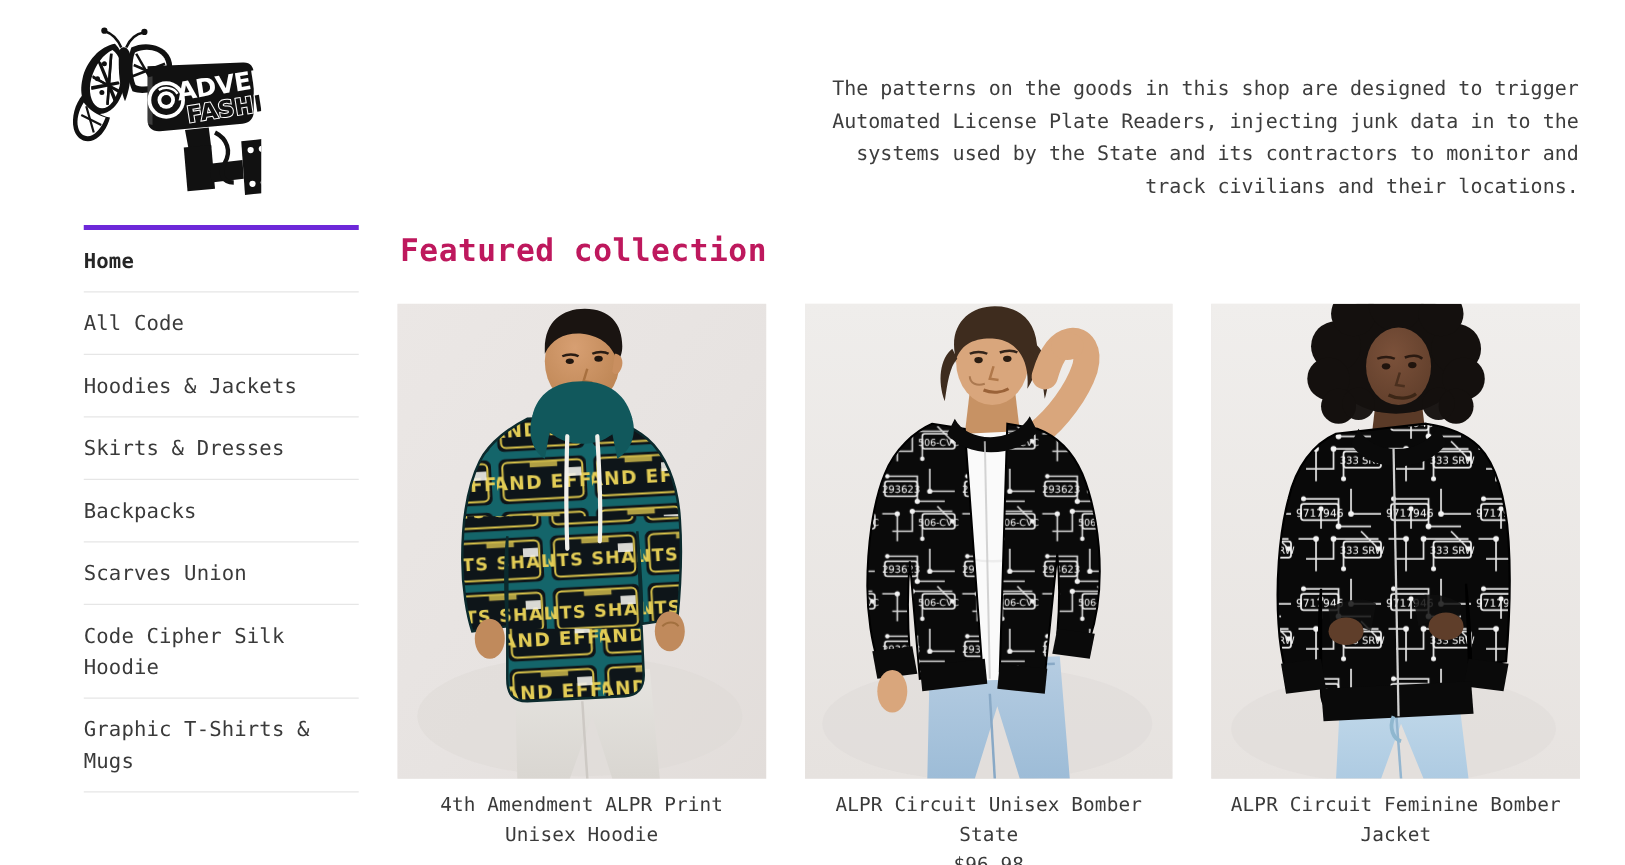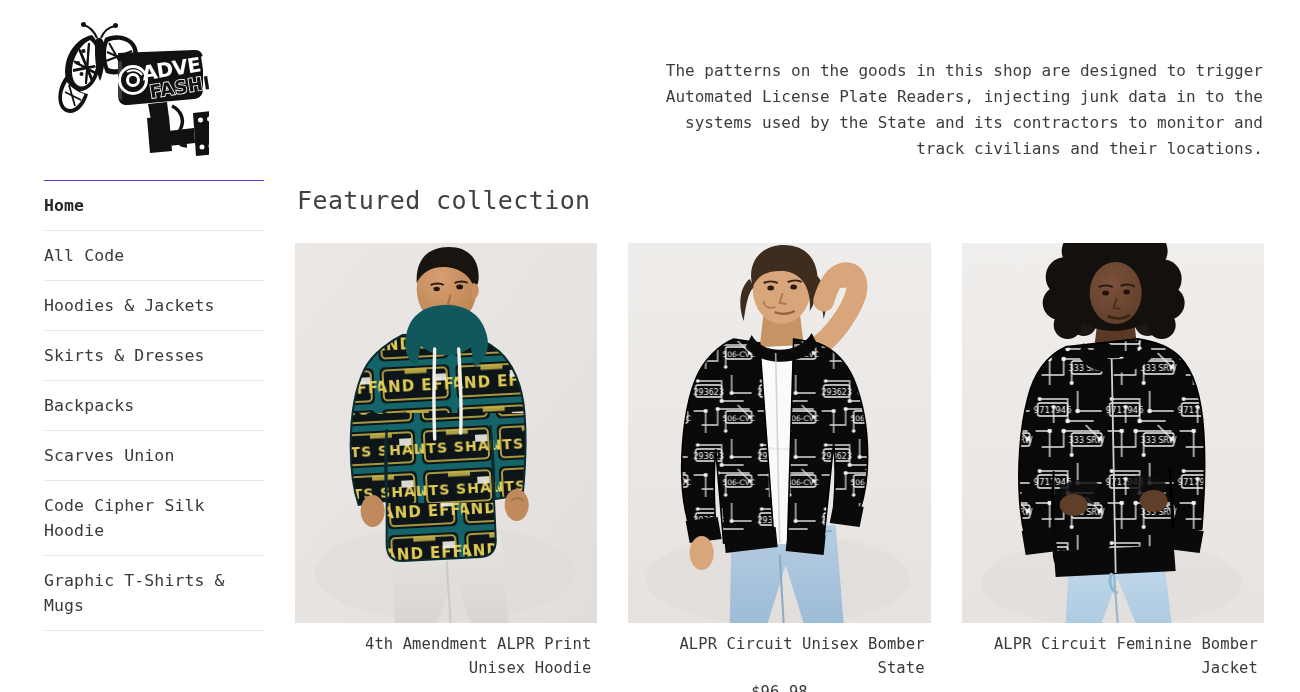--- a/index.html
+++ b/index.html
@@ -50,41 +50,42 @@
     display: flex;
     padding: 0 36px 0 44px;
     align-items: flex-start;
   }
 
   
   .sidebar {
     width: 220px;
     flex: 0 0 220px;
     margin-right: 31px;
-    border-top: 1px solid #6d28d9;
+    border-top: 4px solid #6d28d9;
+    margin-left: 23px;
   }
   .nav-item {
     display: block;
     border-bottom: 1px solid #e6e6e6;
     font-size: 16.5px;
     line-height: 25px;
     color: #3a3a3a;
     padding: 12px 0 12px 0;
     text-decoration: none;
     letter-spacing: 0.1px;
     cursor: pointer;
   }
   .nav-item.active { font-weight: 700; color: #262626; }
 
   
   .main { flex: 1; min-width: 0; padding-top: 5px; }
   .section-title {
     font-size: 25px;
-    font-weight: 400;
-    color: #404040;
+    font-weight: 700;
+    color: #be185d;
     margin: 0 0 26px 2px;
     letter-spacing: 0.4px;
     line-height: 32px;
   }
 
   .grid {
     display: flex;
     gap: 31px;
   }
   .card {
@@ -95,21 +96,21 @@
   .thumb {
     position: relative;
     width: 100%;
     height: 380px;
     overflow: hidden;
     background: #e9e5e3;
   }
   .thumb svg { display: block; width: 100%; height: 100%; }
 
   .card-title {
-    text-align: right;
+    text-align: center;
     font-size: 15.5px;
     line-height: 24px;
     color: #3a3a3a;
     margin-top: 9px;
     padding: 0 6px;
     letter-spacing: 0.1px;
   }
   .card-price {
     text-align: center;
     font-size: 15.5px;

